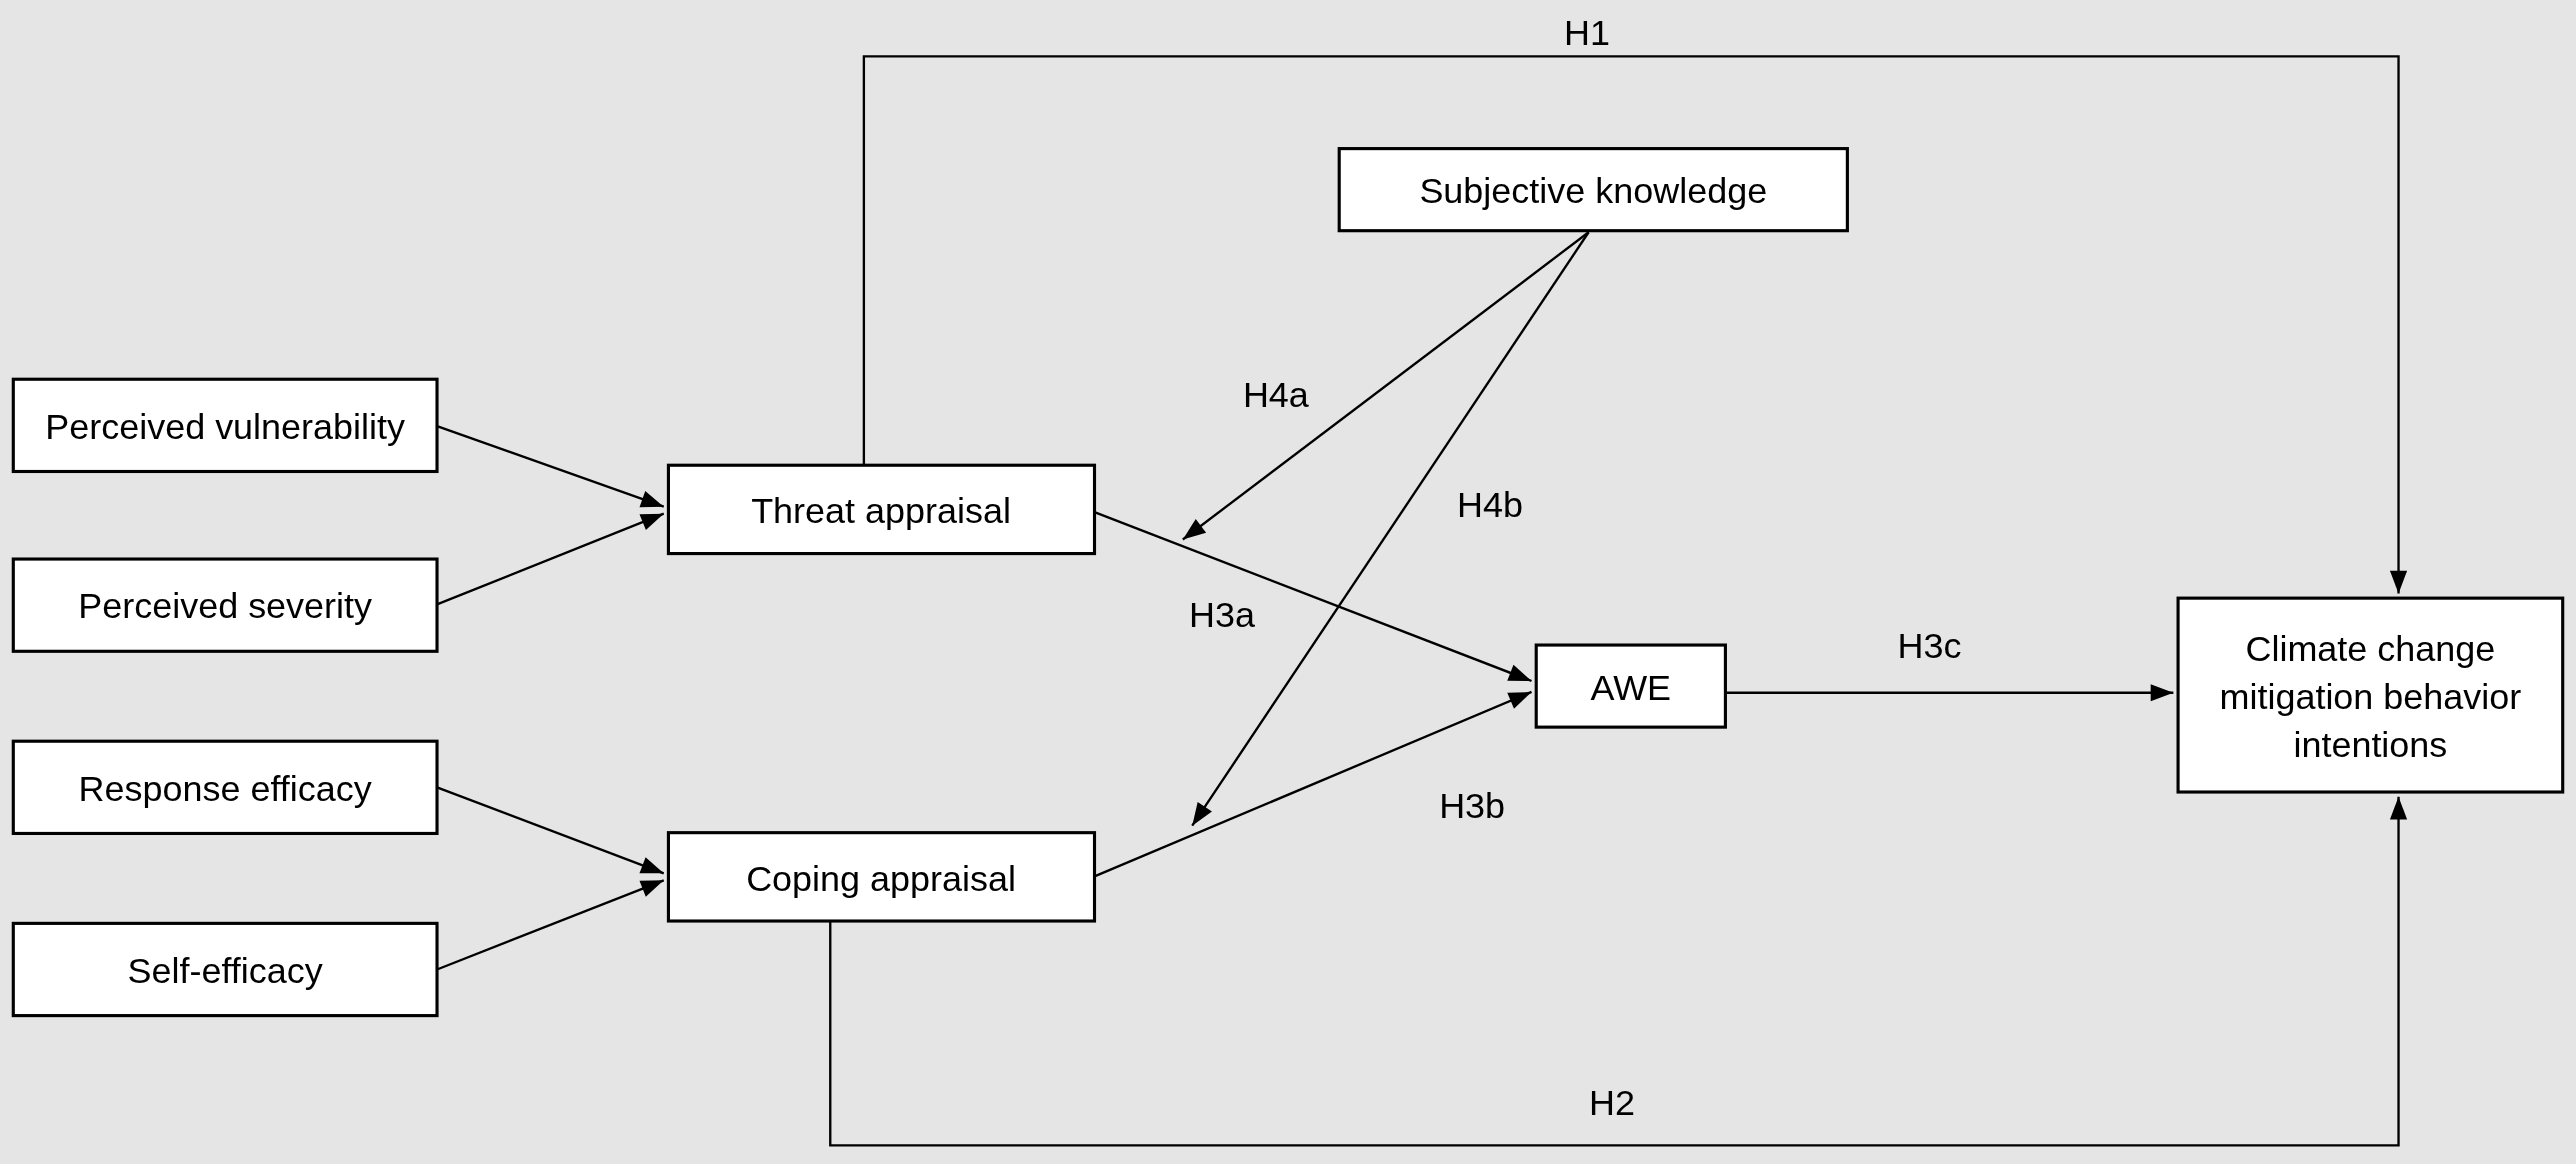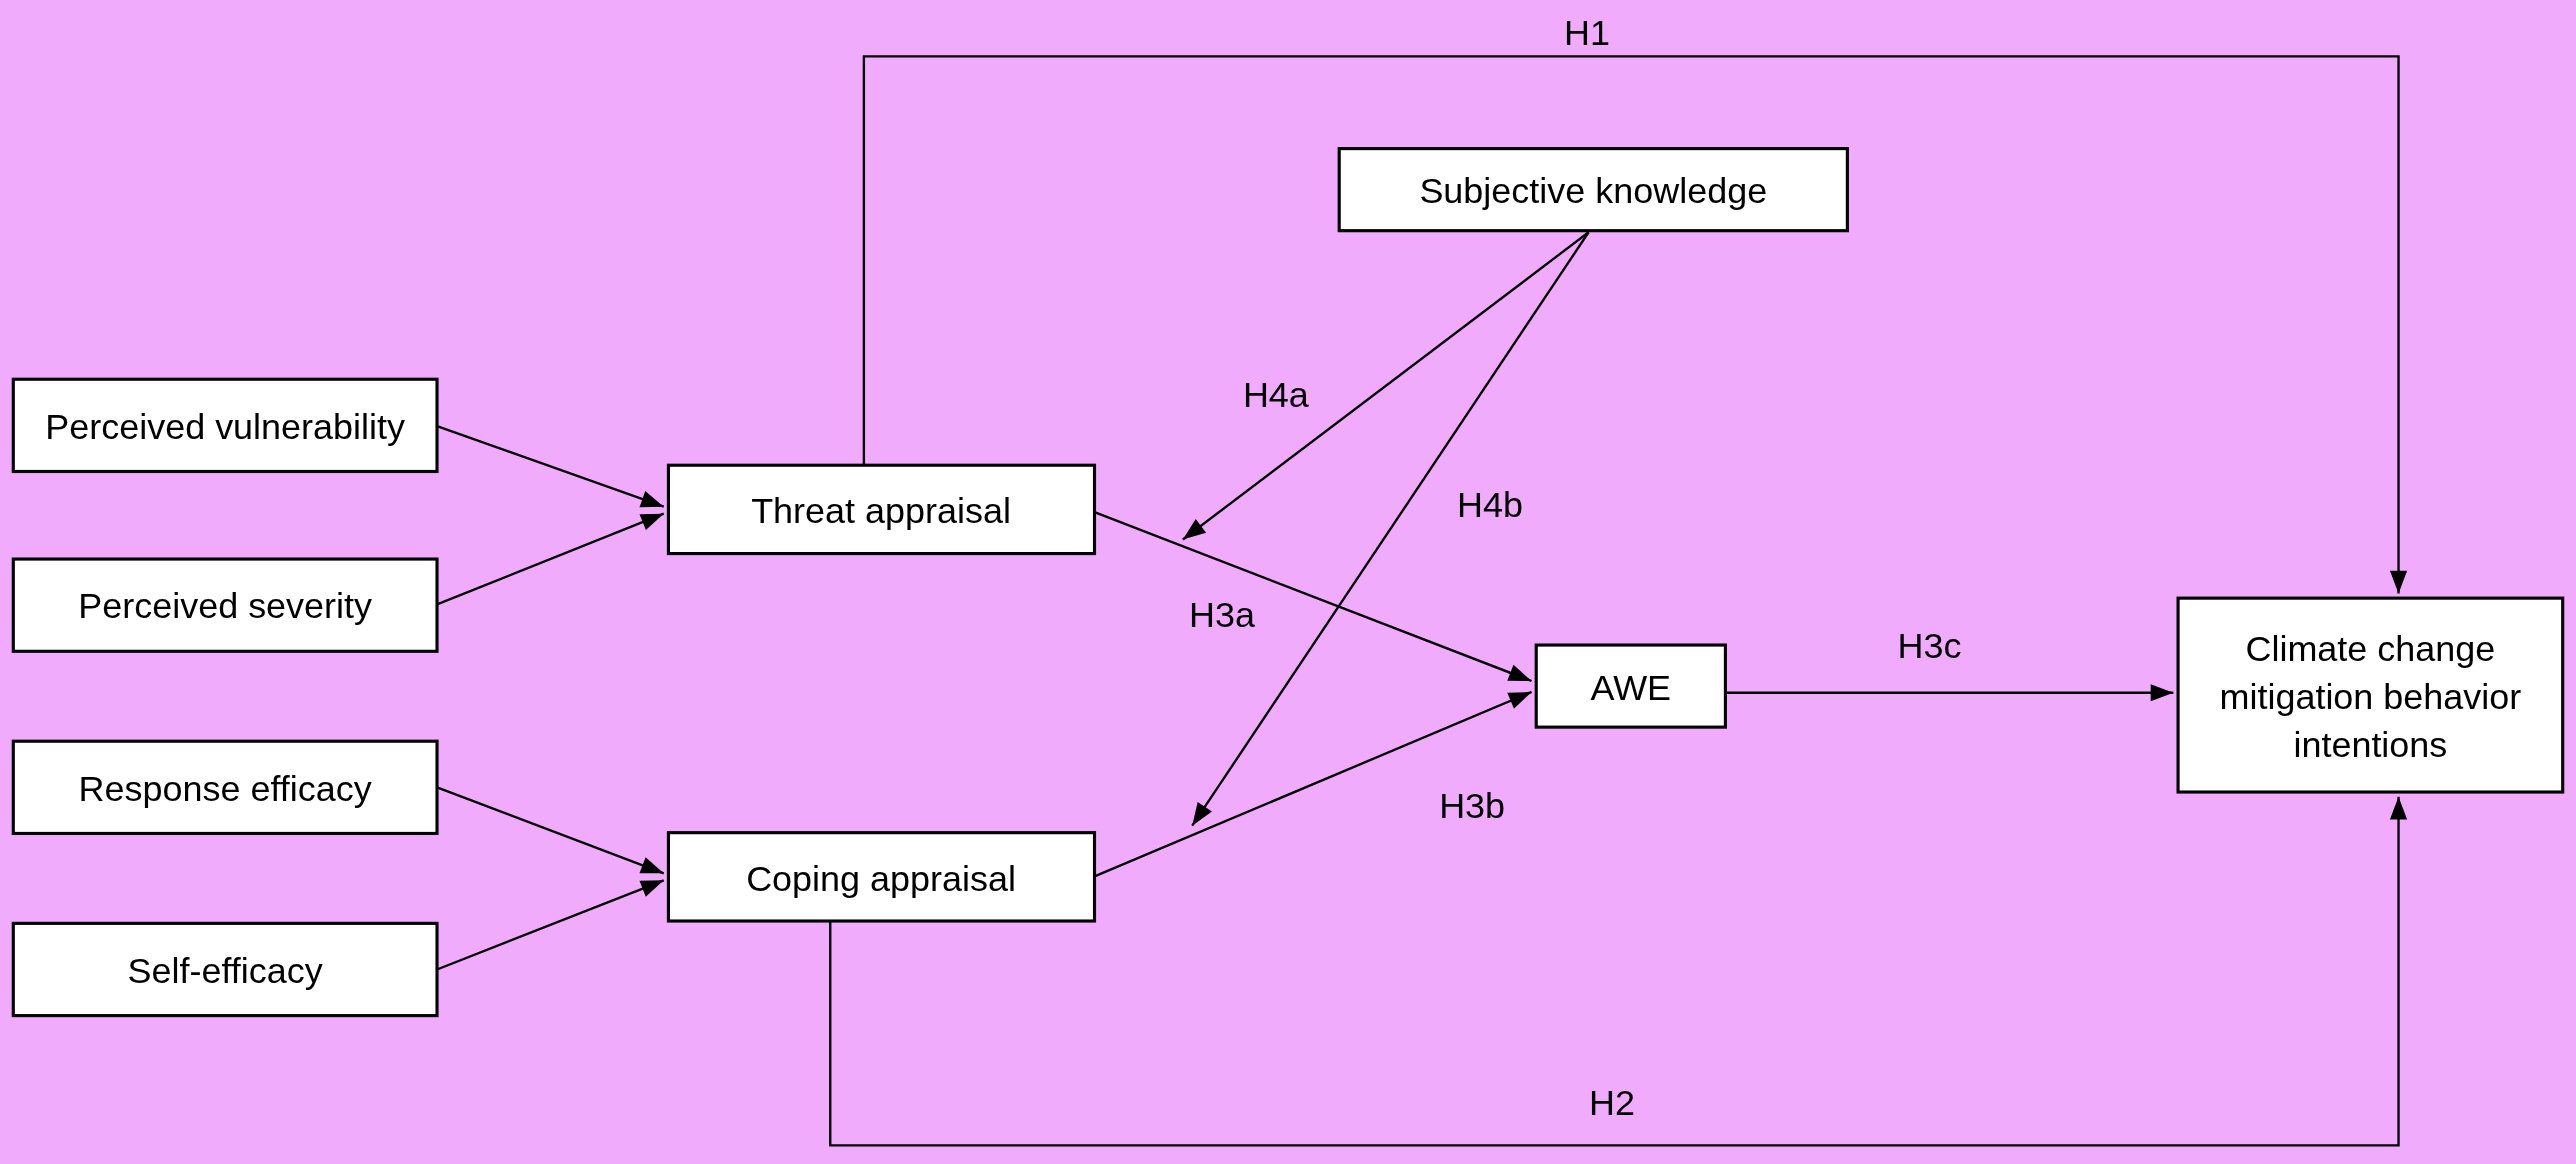--- a/index.html
+++ b/index.html
@@ -1,20 +1,20 @@
 <!DOCTYPE html>
 <html style="font-size:12.5px"><head>
 <meta charset="utf-8">
 <style>
   html, body { margin: 0; padding: 0; background: #ffffff; }
   .canvas {
     position: relative;
     width: 2576px;
     height: 1165px;
-    background: #f0abfc;
+    background: #e5e5e5;
     overflow: hidden;
   }
   svg { display: block; }
   .node-box {
     fill: #ffffff;
     stroke: #000000;
     stroke-width: 4;
   }
   .node-label {
     font-family: "Liberation Sans", sans-serif;

